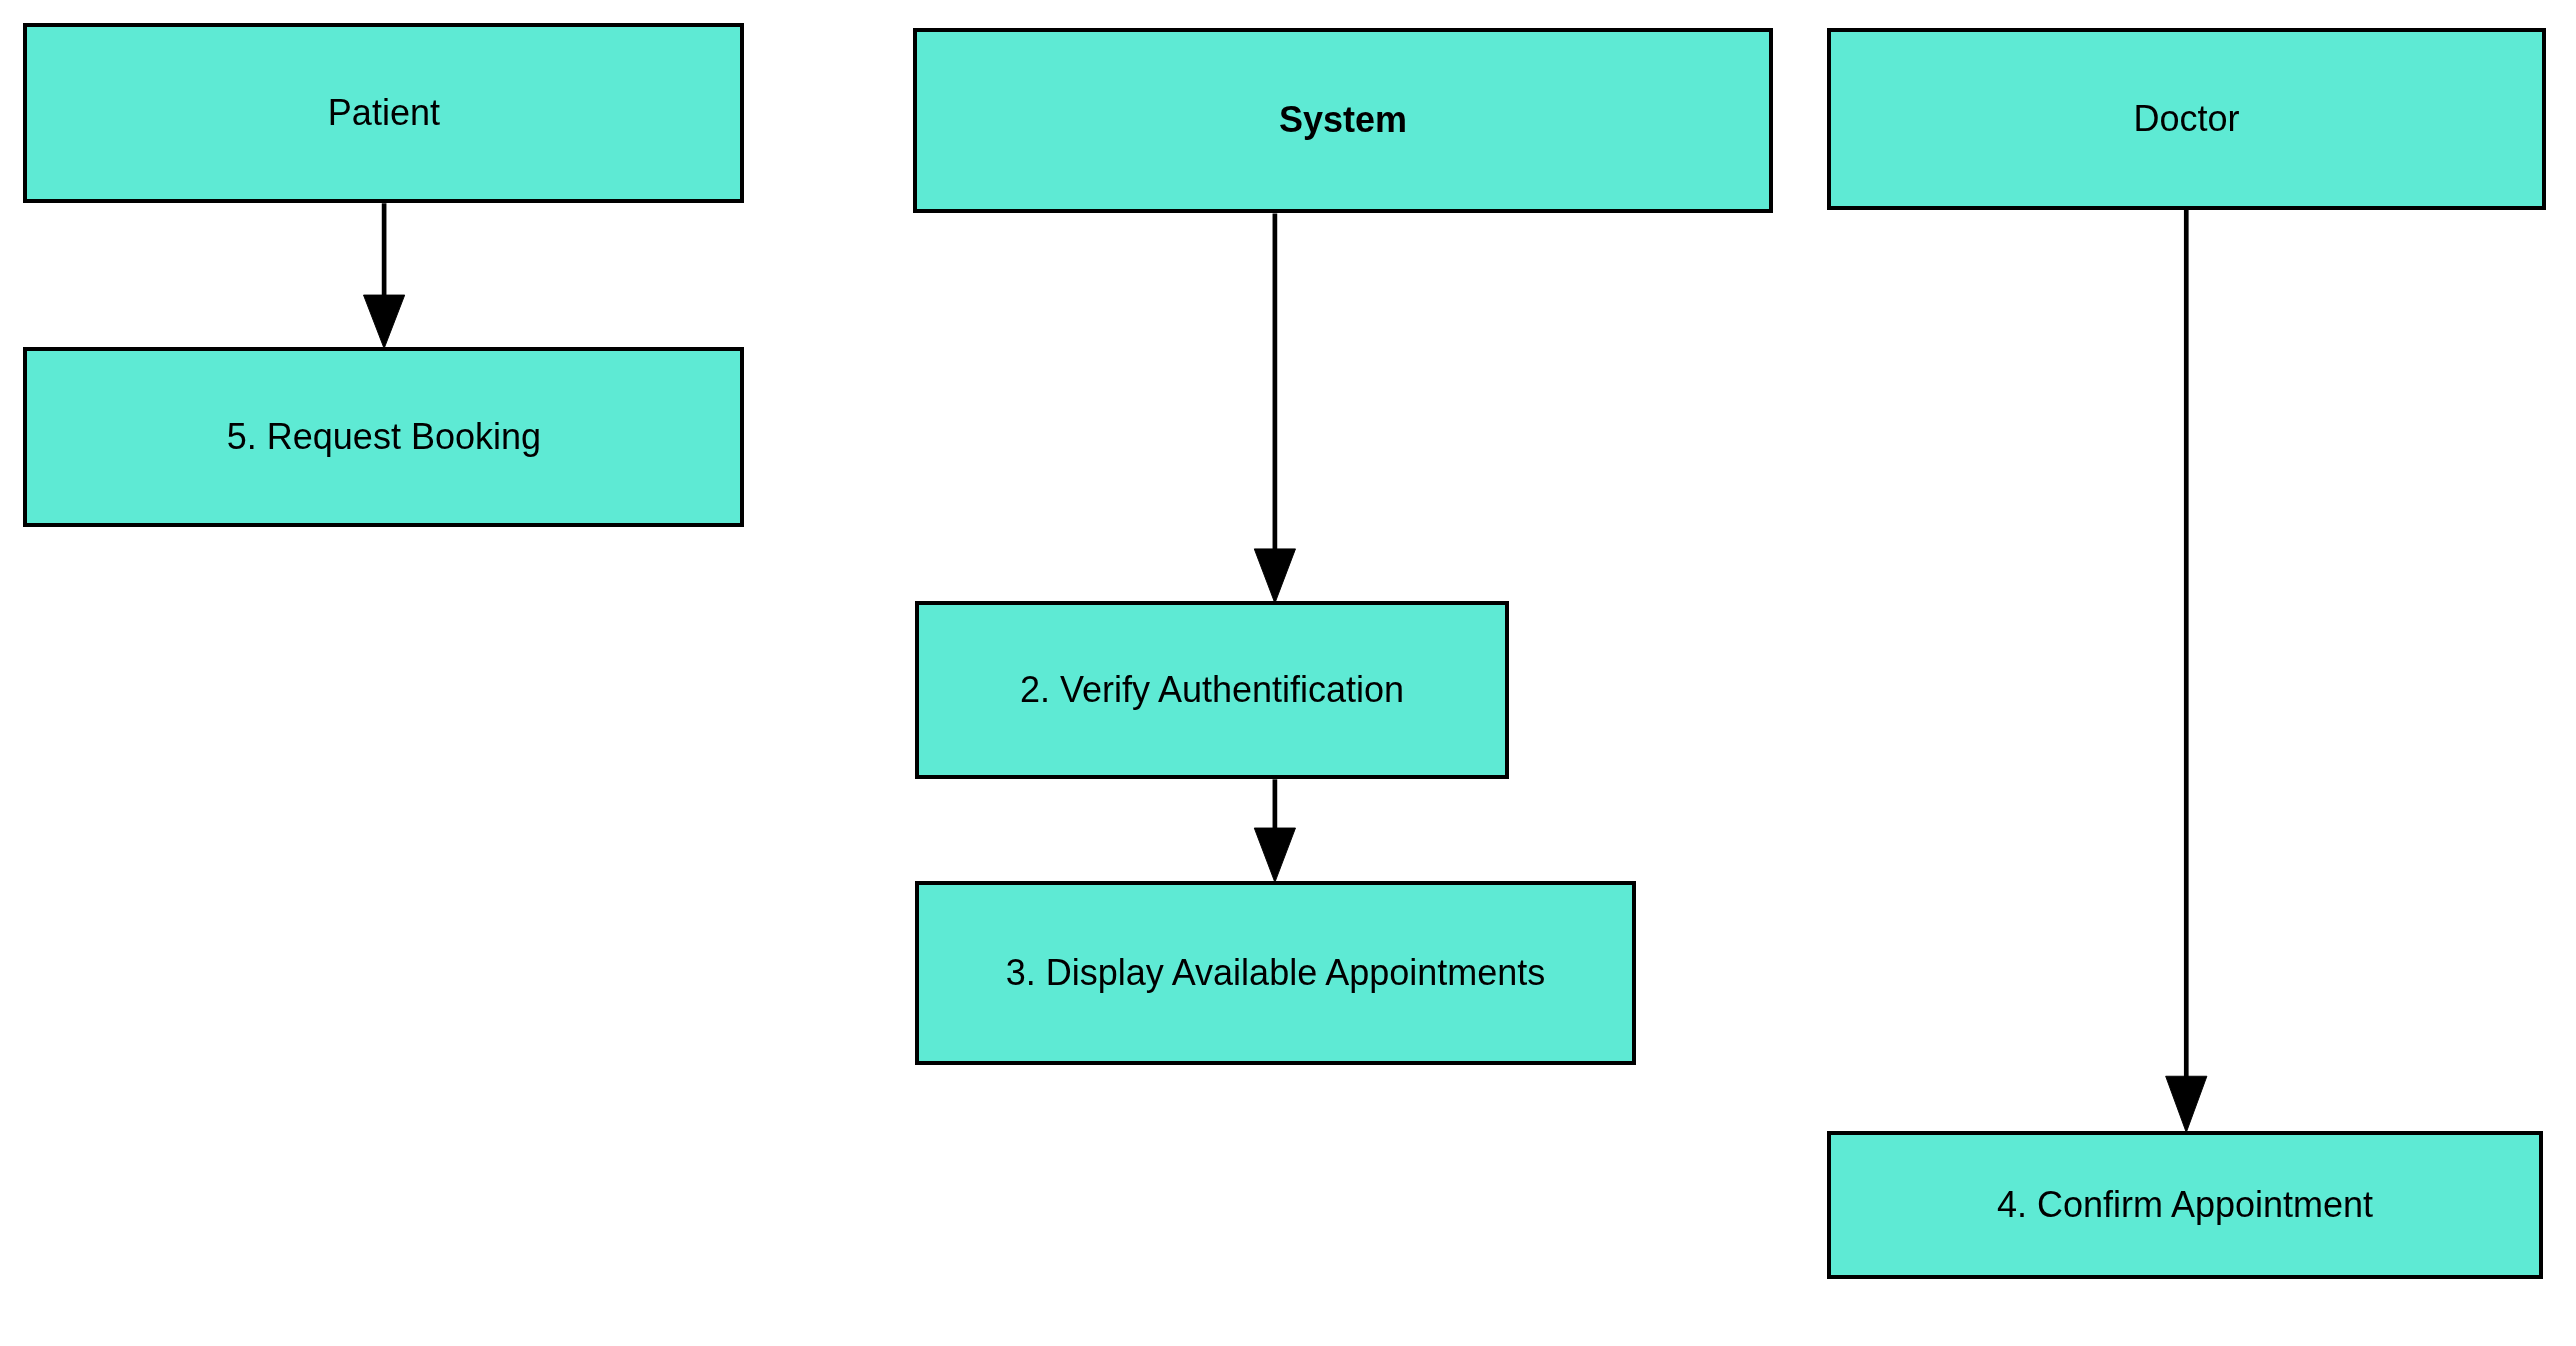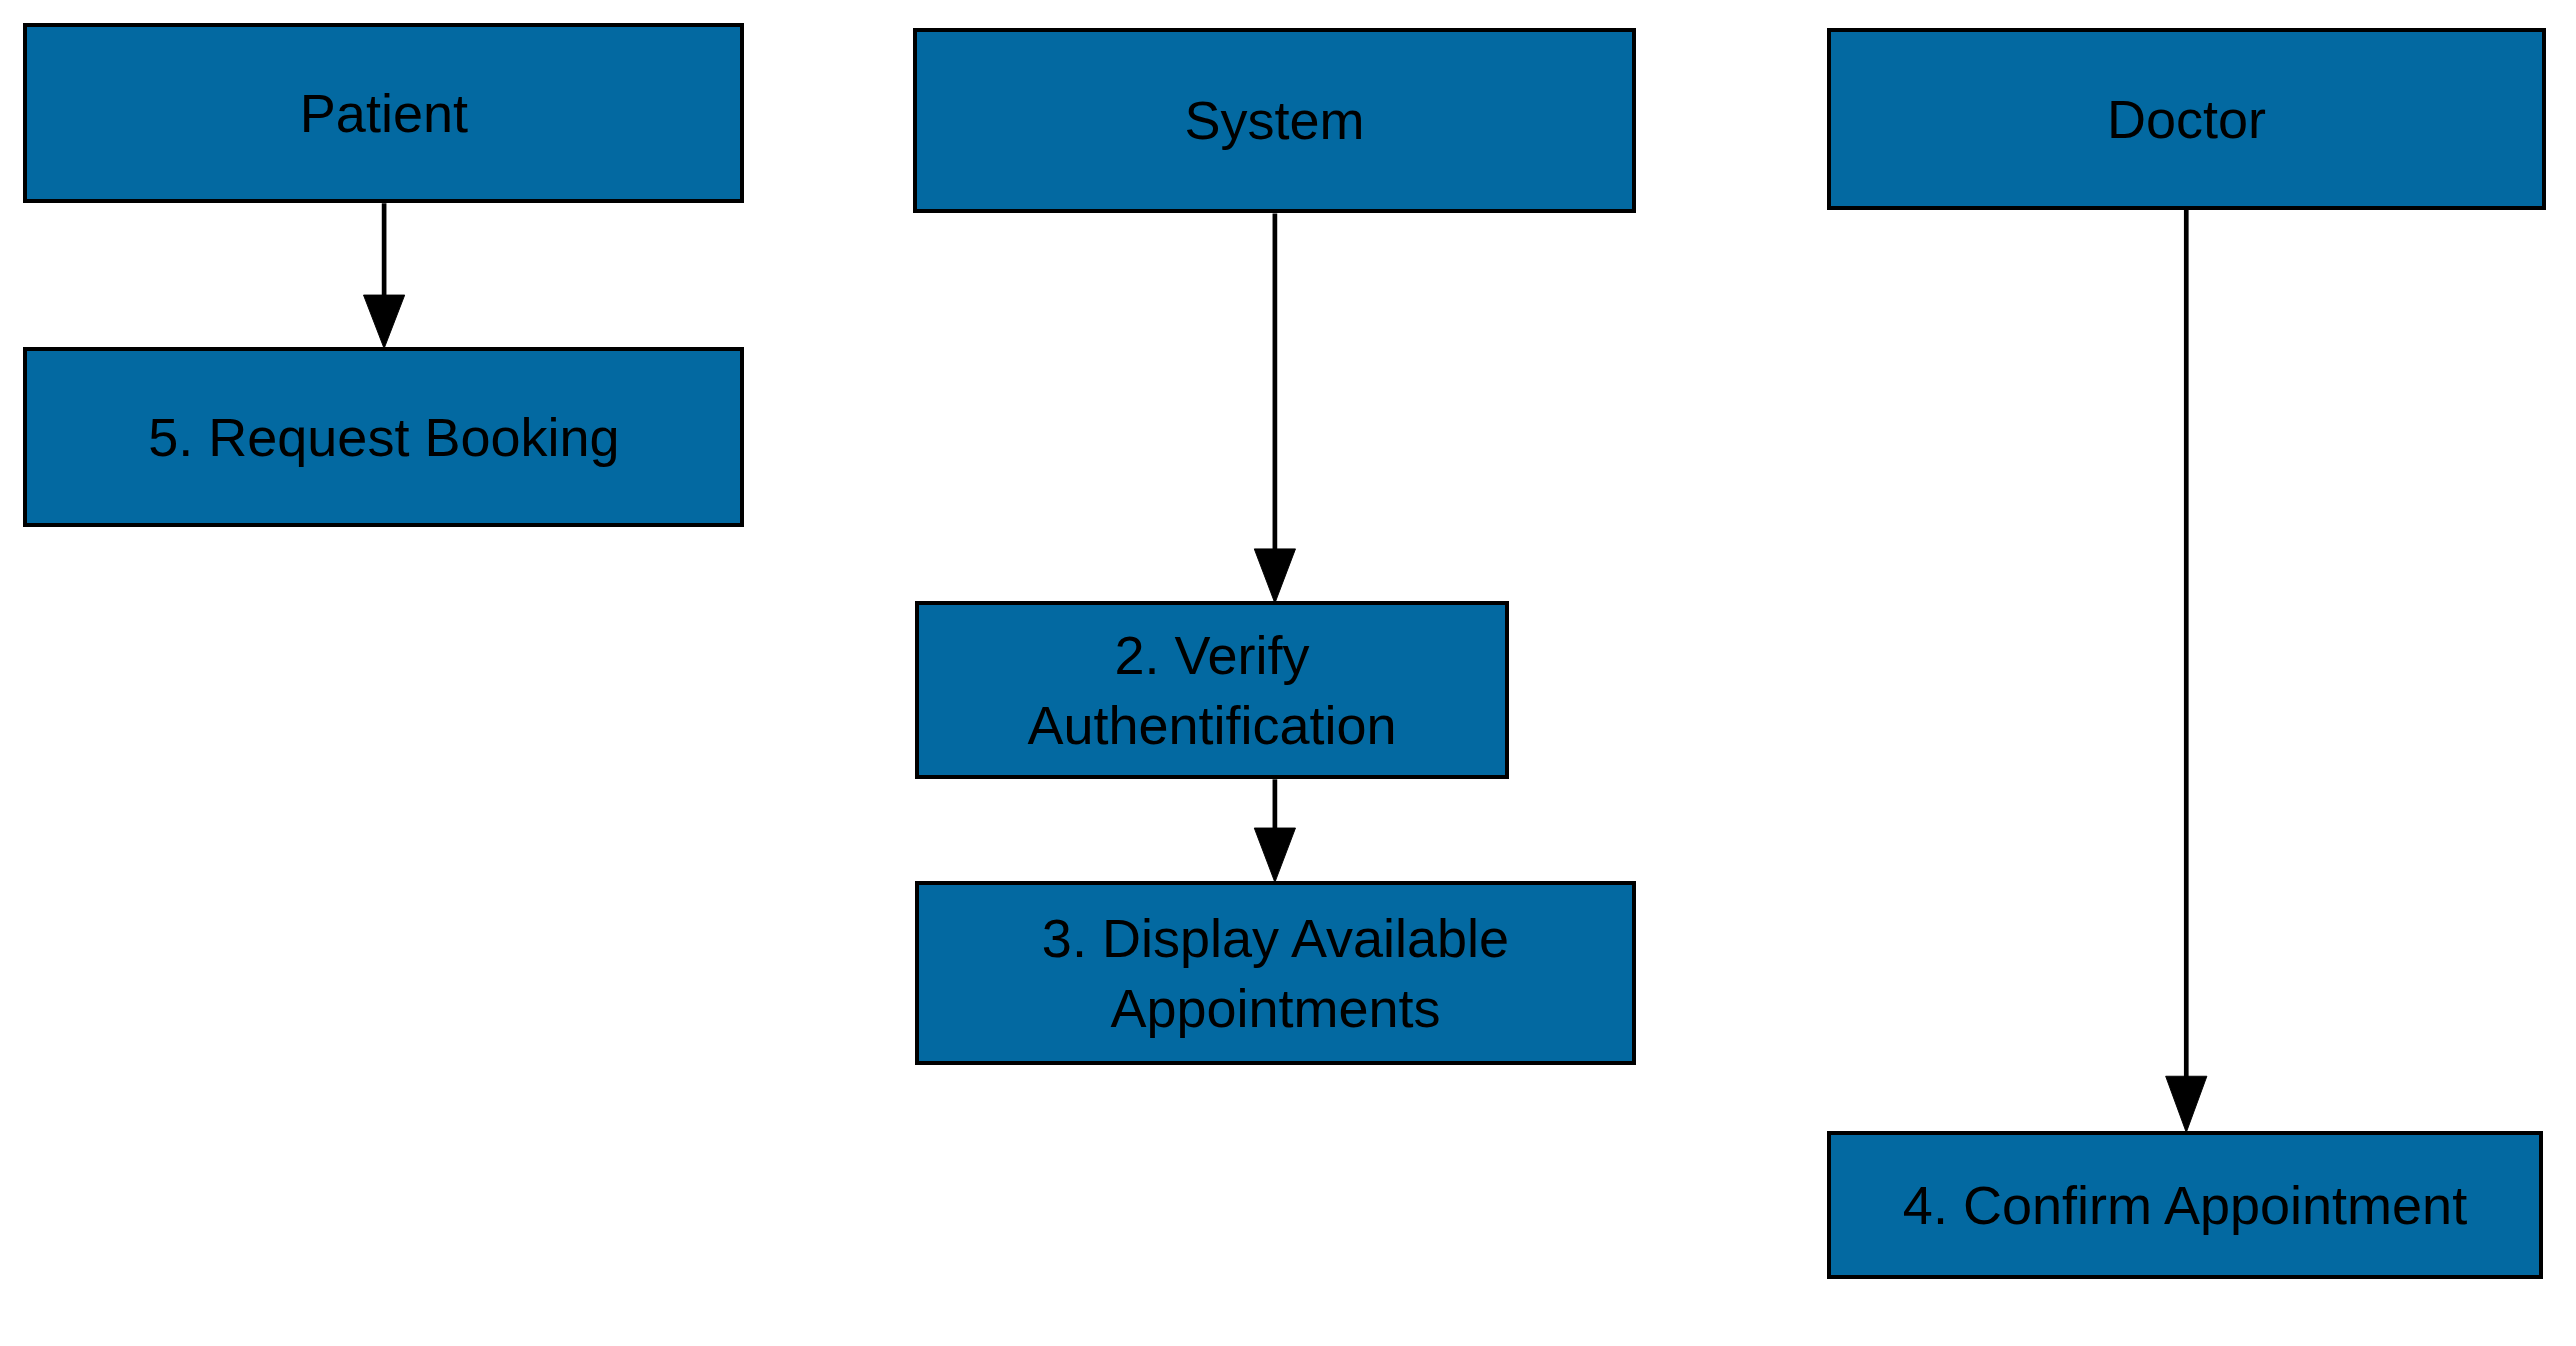--- a/index.html
+++ b/index.html
@@ -27,35 +27,35 @@
     stroke-width: 5;
   }
   .connectors polygon {
     fill: #000000;
     stroke: #000000;
   }
   .box {
     position: absolute;
     box-sizing: border-box;
     border: 4.7px solid #000000;
-    background: #0369a1;
+    background: #5eead4;
     display: flex;
     align-items: center;
     justify-content: center;
     text-align: center;
     color: #000000;
-    font-size: 54px;
+    font-size: 36px;
     line-height: 1.3;
     padding: 0 41px;
   }
   
   .patient-actor { left: 23.4px;   top: 23.4px;   width: 721px; height: 180px; }
   .patient-step1 { left: 23.4px;   top: 347px;  width: 721px; height: 180px; }
   
-  .system-actor  { left: 913px;  top: 28px;   width: 723px; height: 185px; }
+  .system-actor  { left: 913px;  top: 28px;   width: 860px; height: 185px; font-weight: bold; }
   .system-step2  { left: 915px;  top: 601px;  width: 594px; height: 178px; }
   .system-step3  { left: 915px;  top: 881px;  width: 721px; height: 184px; }
   
   .doctor-actor  { left: 1827px; top: 28px;   width: 719px; height: 182px; }
   .doctor-step4  { left: 1827px; top: 1131px; width: 716px; height: 148px; }
 </style>
 </head>
 <body>
 
 <div class="canvas">

